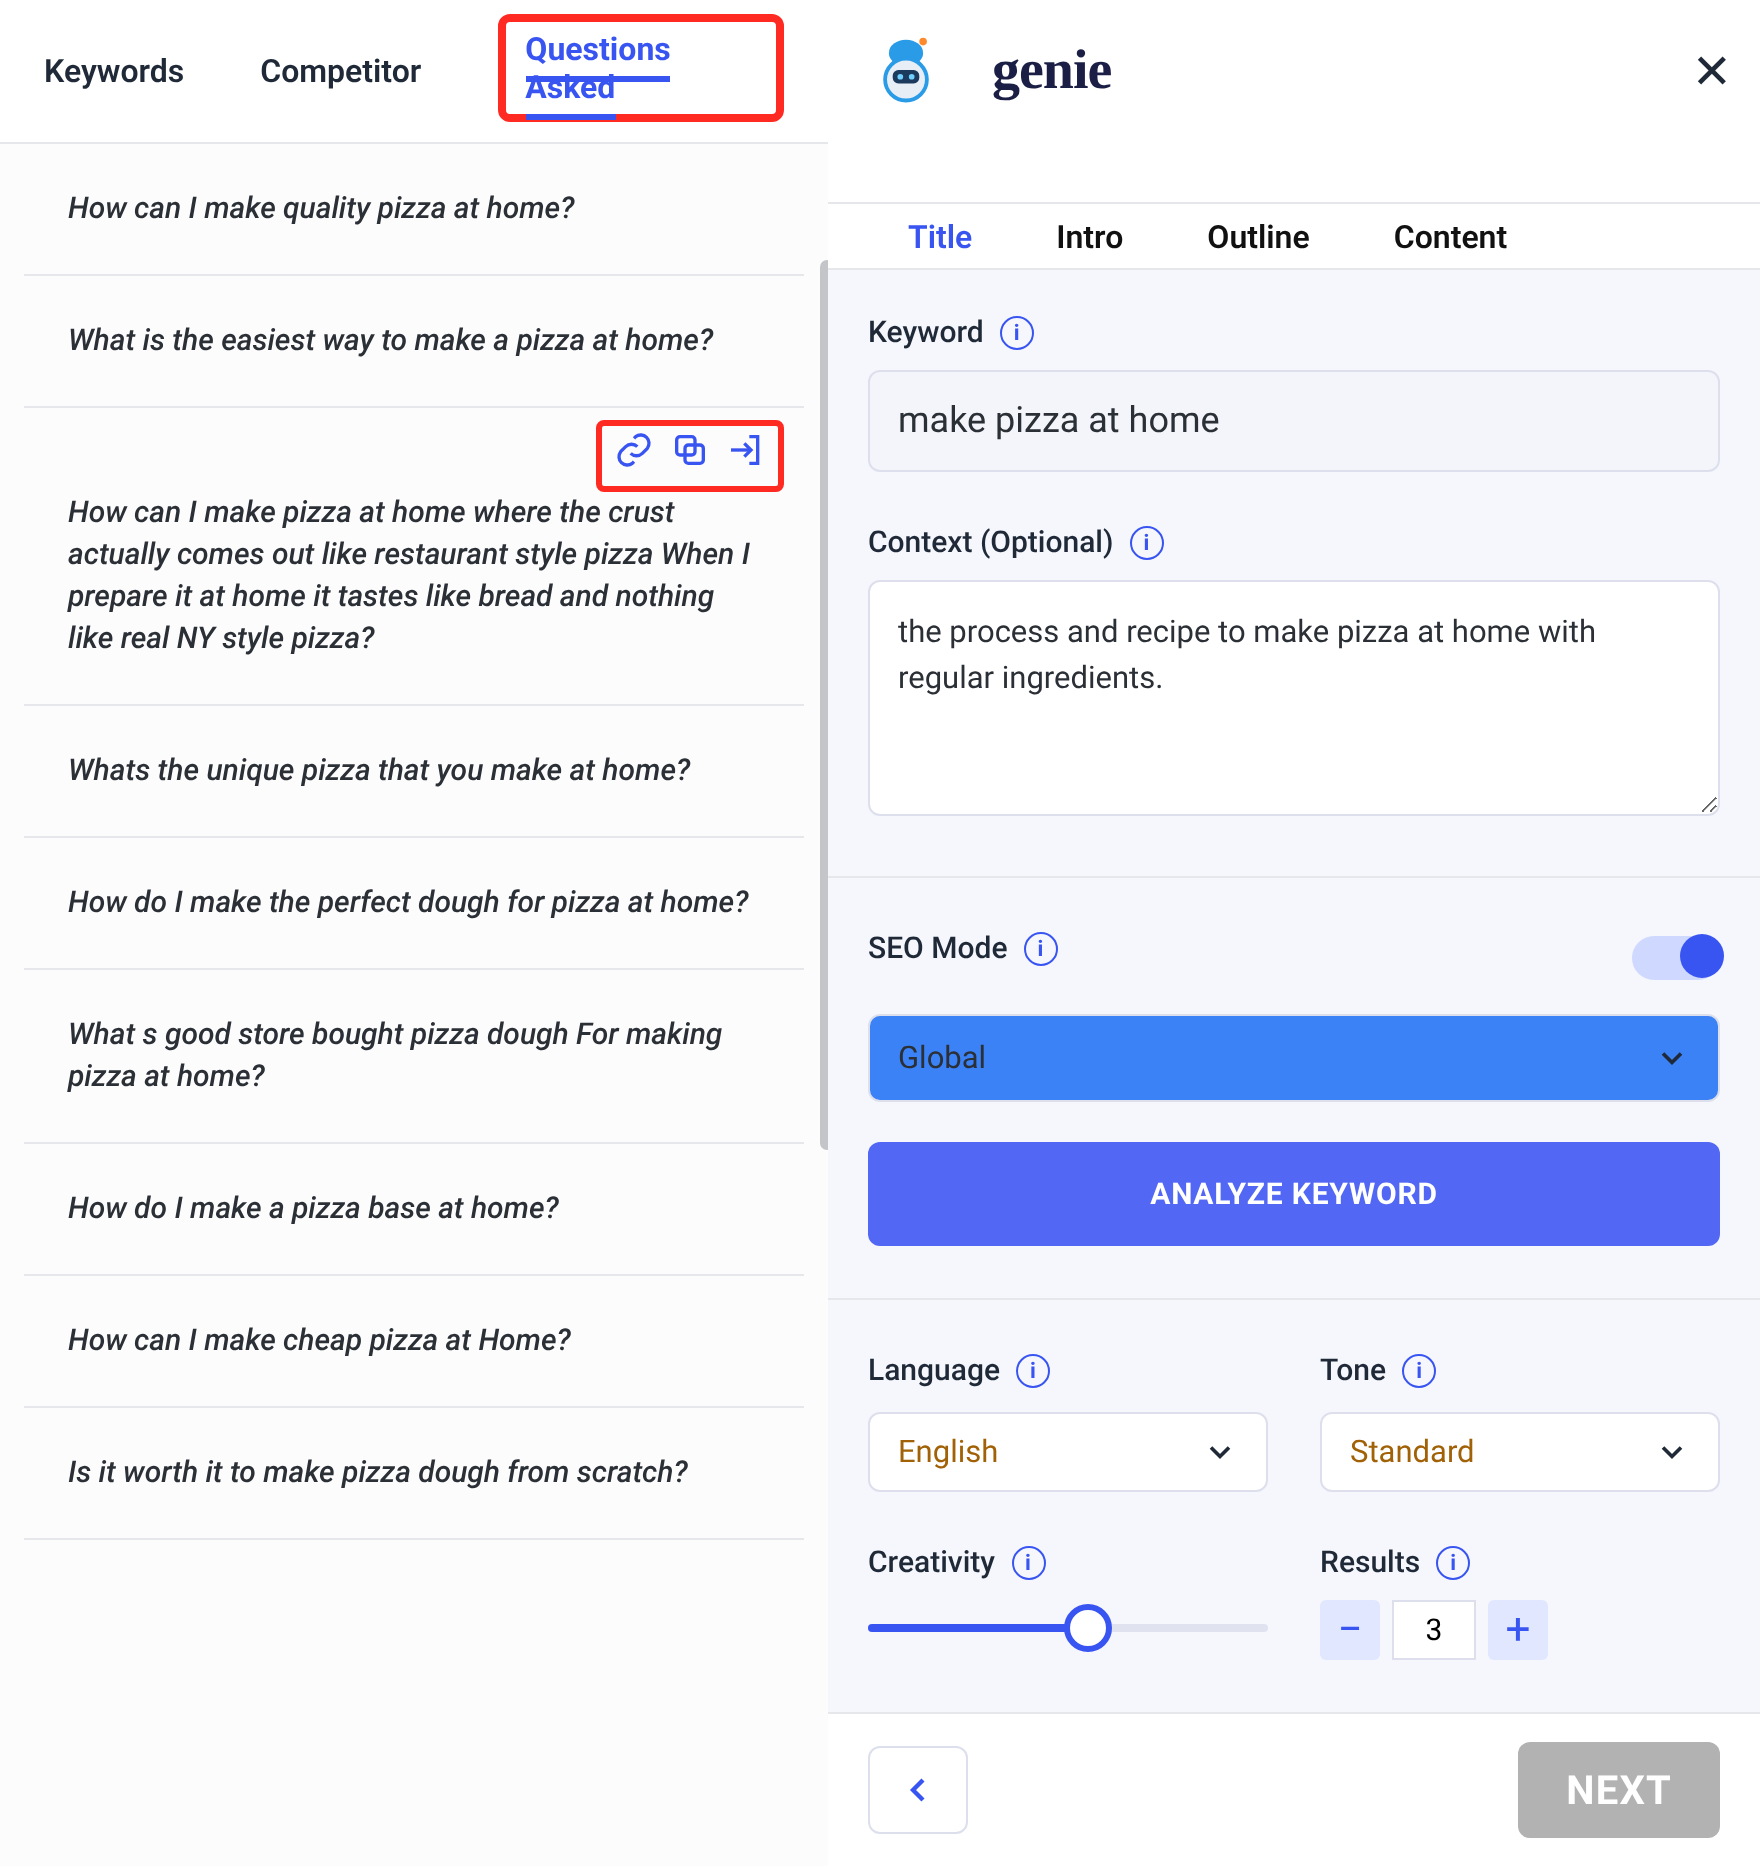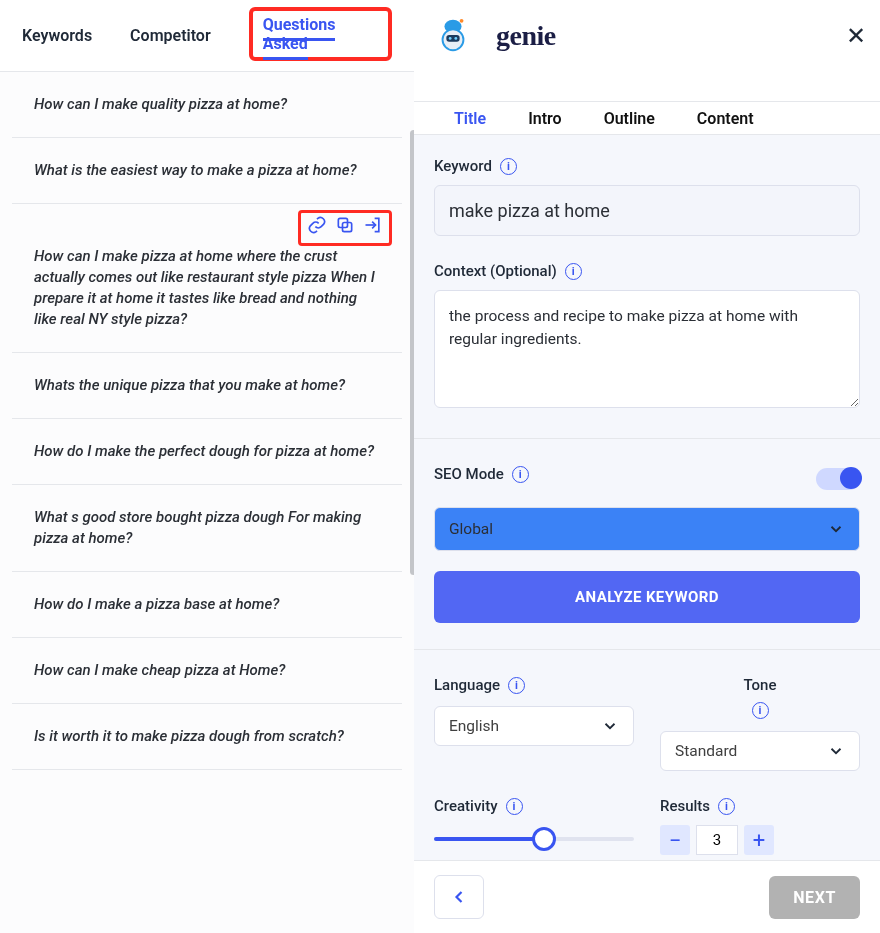--- a/index.html
+++ b/index.html
@@ -32,33 +32,33 @@
   .block { margin-bottom:26px; }
   .divider { height:1px; background:#e5e7eb; margin:0 -20px 26px -20px;}
   .row-split { display:flex; justify-content:space-between; align-items:center; }
   .toggle { width:44px; height:22px; background:#cfd8ff; border-radius:12px; position:relative;}
   .toggle .knob { width:22px; height:22px; background:#3955f1; border-radius:50%; position:absolute; right:-2px; top:-1px;}
   .select { width:100%; background:#3b82f6; border:1px solid #dde0ec; border-radius:6px; padding:12px 14px; font-size:15.5px; color:#2b2f36; display:flex; justify-content:space-between; align-items:center; margin-top:14px;}
   .select svg { width:18px; height:18px; stroke:#1f2937; stroke-width:2.4; fill:none;}
   .analyze-btn { width:100%; background:#5267f3; color:#fff; border:none; border-radius:6px; padding:17px; font-size:15px; font-weight:700; letter-spacing:0.4px; margin-top:20px;}
   .two-col { display:flex; gap:26px; }
   .col { flex:1; }
-  .small-select { background:#fff; border:1px solid #dde0ec; border-radius:6px; padding:10px 14px; font-size:15.5px; color:#404040; display:flex; justify-content:space-between; align-items:center;}
+  .small-select { background:#fff; border:1px solid #dde0ec; border-radius:6px; padding:10px 14px; font-size:15.5px; color:#a16207; display:flex; justify-content:space-between; align-items:center;}
   .small-select svg { width:18px; height:18px; stroke:#1f2937; stroke-width:2.4; fill:none;}
   .slider { position:relative; width:100%; height:20px; margin-top:14px;}
   .slider .track { position:absolute; top:8px; width:100%; height:4px; background:#e0e3ef; border-radius:2px;}
   .slider .fill { position:absolute; top:8px; width:53%; height:4px; background:#3955f1; border-radius:2px;}
   .slider .thumb { position:absolute; left:49%; top:-2px; width:24px; height:24px; background:#fff; border:3px solid #3955f1; border-radius:50%;}
   .stepper { display:flex; align-items:center; margin-top:10px;}
   .step-btn { width:30px; height:30px; background:#e0e7ff; color:#3955f1; border:none; border-radius:3px; font-size:22px; display:flex; align-items:center; justify-content:center;}
   .step-val { width:42px; height:30px; border:1px solid #dde0ec; background:#fff; text-align:center; font-size:15px; margin:0 6px;}
   .footer { position:absolute; bottom:0; left:0; right:0; background:#fff; border-top:1px solid #e5e7eb; padding:14px 20px; display:flex; justify-content:space-between; align-items:center;}
   .back-btn { width:50px; height:44px; border:1px solid #dde0ec; background:#fff; border-radius:6px; display:flex; align-items:center; justify-content:center;}
   .back-btn svg { width:20px; height:20px; stroke:#3955f1; stroke-width:2.6; fill:none;}
-  .next-btn { background:#b2b2b2; color:#fff; border:none; border-radius:6px; padding:12px 24px; font-size:16px; font-weight:700; letter-spacing:0.6px;}
+  .next-btn { background:#b2b2b2; color:#fff; border:none; border-radius:6px; padding:12px 24px; font-size:20px; font-weight:700; letter-spacing:0.6px;}
 </style>
 </head>
 <body>
 
 <div class="left-pane">
   <div class="left-tabs">
     <span>Keywords</span>
     <span>Competitor</span>
     <span class="active-tab-box">
       <span class="active-label">Questions Asked</span>
@@ -166,21 +166,21 @@
             <span class="info-i">i</span>
         </div>
         <div class="small-select">
           <span>English</span>
           <svg viewBox="0 0 24 24">
               <polyline points="6 9 12 15 18 9"></polyline>
             </svg>
         </div>
       </div>
       <div class="col">
-        <div class="label-row" style="margin-bottom:12px;flex-direction:column;">
+        <div class="label-row" style="margin-bottom:12px;">
           <span>Tone</span>
             <span class="info-i">i</span>
         </div>
         <div class="small-select">
           <span>Standard</span>
           <svg viewBox="0 0 24 24">
               <polyline points="6 9 12 15 18 9"></polyline>
             </svg>
         </div>
       </div>

